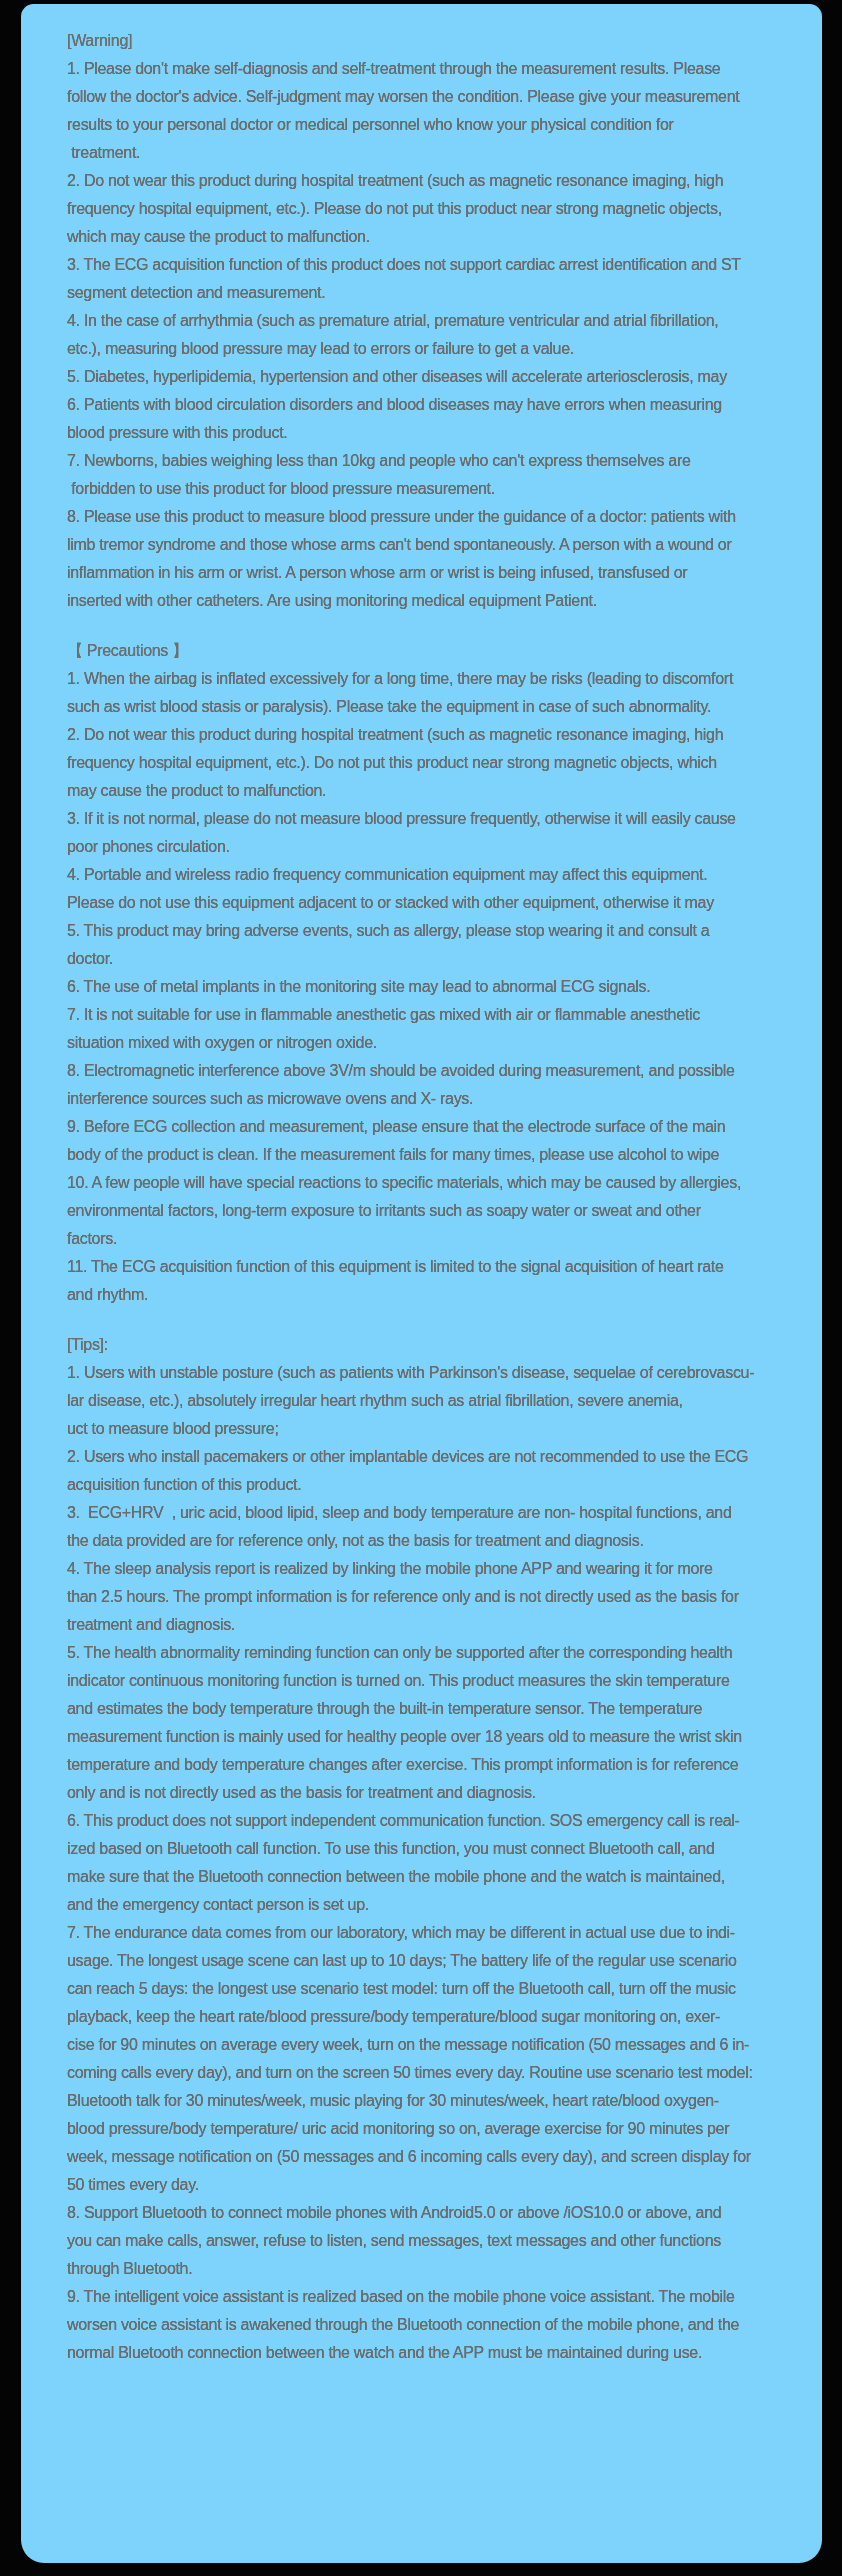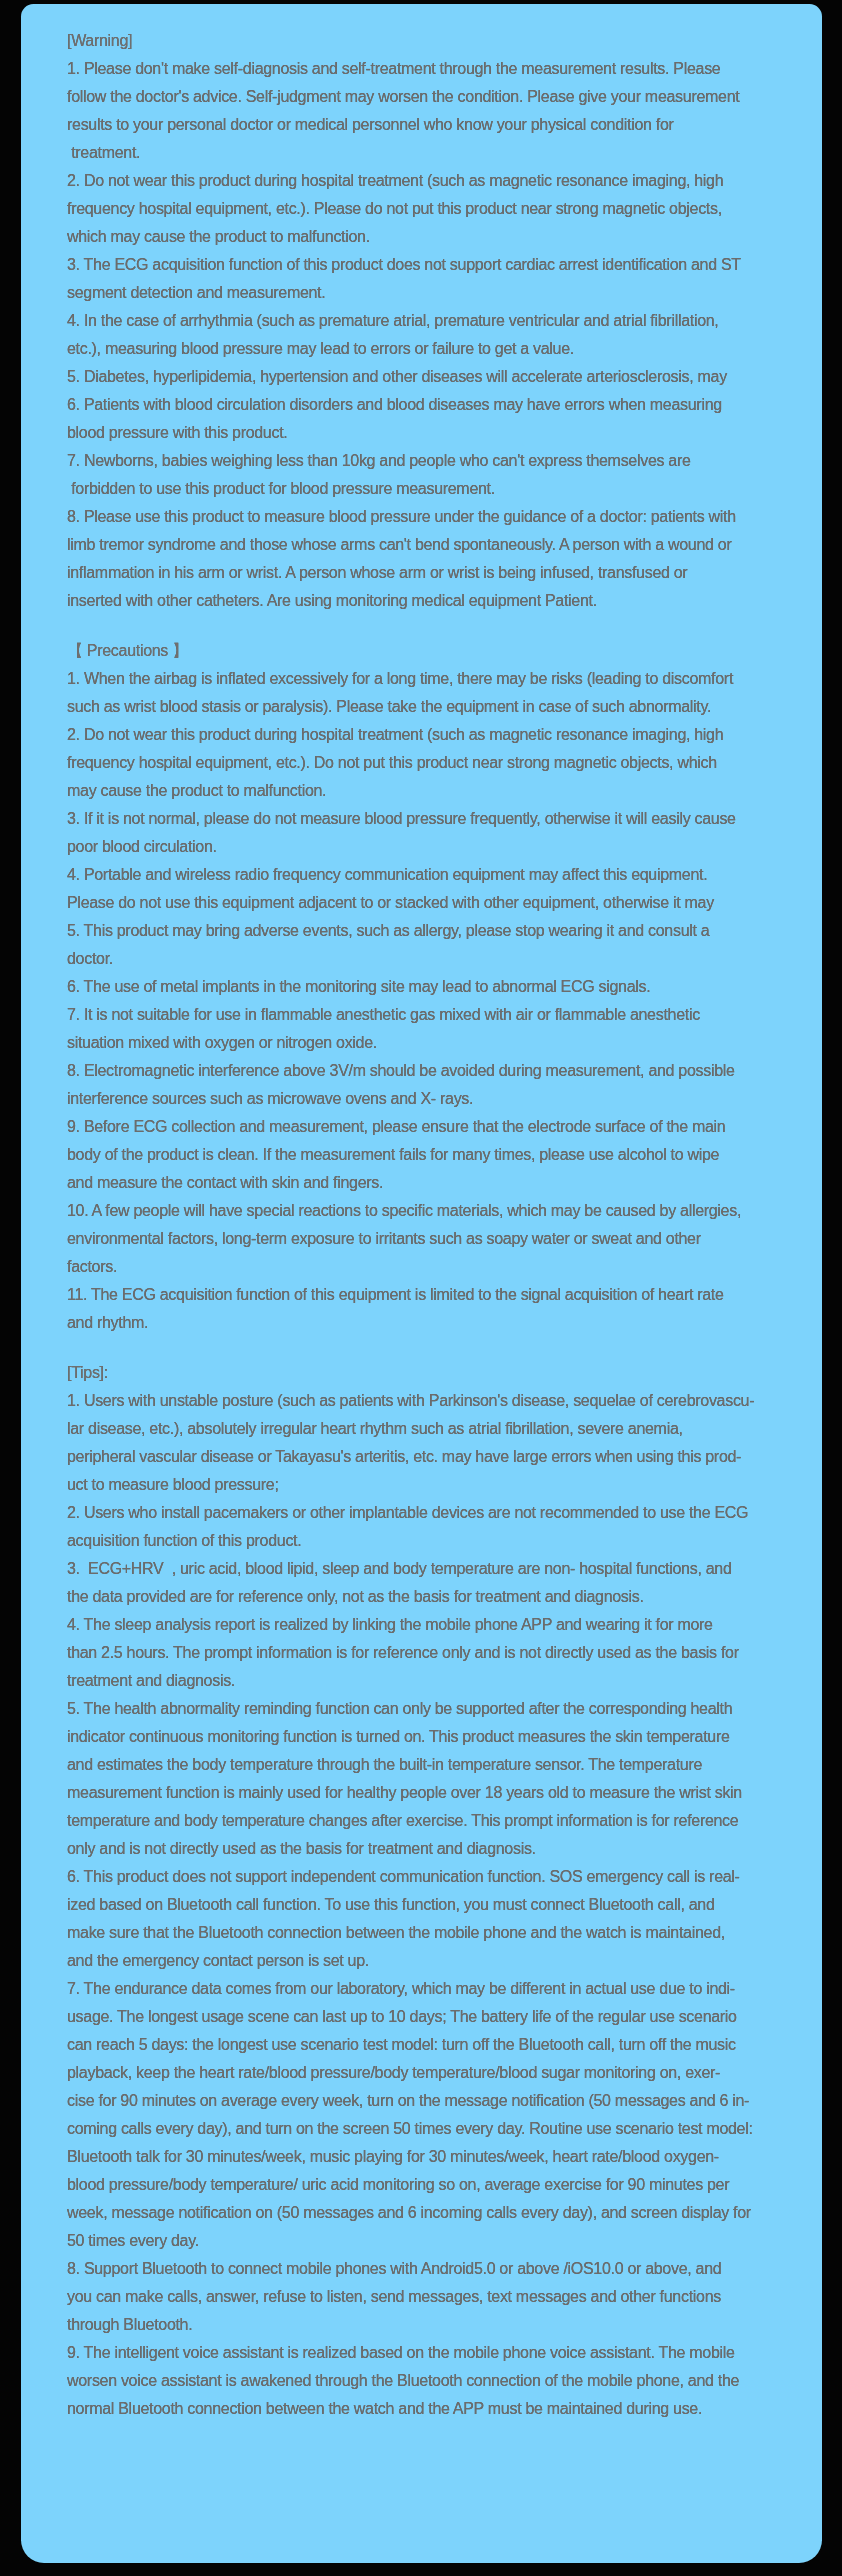--- a/index.html
+++ b/index.html
@@ -74,44 +74,42 @@
         <div class="line">inserted with other catheters. Are using monitoring medical equipment Patient.</div>
       </div>
       <div class="section">
         <div class="line heading">【 Precautions 】</div>
         <div class="line">1. When the airbag is inflated excessively for a long time, there may be risks (leading to discomfort</div>
         <div class="line">such as wrist blood stasis or paralysis). Please take the equipment in case of such abnormality.</div>
         <div class="line">2. Do not wear this product during hospital treatment (such as magnetic resonance imaging, high</div>
         <div class="line">frequency hospital equipment, etc.). Do not put this product near strong magnetic objects, which</div>
         <div class="line">may cause the product to malfunction.</div>
         <div class="line">3. If it is not normal, please do not measure blood pressure frequently, otherwise it will easily cause</div>
-        <div class="line">poor blood circulation.</div>
+        <div class="line">poor phones circulation.</div>
         <div class="line">4. Portable and wireless radio frequency communication equipment may affect this equipment.</div>
         <div class="line">Please do not use this equipment adjacent to or stacked with other equipment, otherwise it may</div>
         <div class="line">5. This product may bring adverse events, such as allergy, please stop wearing it and consult a</div>
         <div class="line">doctor.</div>
         <div class="line">6. The use of metal implants in the monitoring site may lead to abnormal ECG signals.</div>
         <div class="line">7. It is not suitable for use in flammable anesthetic gas mixed with air or flammable anesthetic</div>
         <div class="line">situation mixed with oxygen or nitrogen oxide.</div>
         <div class="line">8. Electromagnetic interference above 3V/m should be avoided during measurement, and possible</div>
         <div class="line">interference sources such as microwave ovens and X- rays.</div>
         <div class="line">9. Before ECG collection and measurement, please ensure that the electrode surface of the main</div>
         <div class="line">body of the product is clean. If the measurement fails for many times, please use alcohol to wipe</div>
-        <div class="line">and measure the contact with skin and fingers.</div>
         <div class="line">10. A few people will have special reactions to specific materials, which may be caused by allergies,</div>
         <div class="line">environmental factors, long-term exposure to irritants such as soapy water or sweat and other</div>
         <div class="line">factors.</div>
         <div class="line">11. The ECG acquisition function of this equipment is limited to the signal acquisition of heart rate</div>
         <div class="line">and rhythm.</div>
       </div>
       <div class="section">
         <div class="line heading">[Tips]:</div>
         <div class="line">1. Users with unstable posture (such as patients with Parkinson's disease, sequelae of cerebrovascu-</div>
         <div class="line">lar disease, etc.), absolutely irregular heart rhythm such as atrial fibrillation, severe anemia,</div>
-        <div class="line">peripheral vascular disease or Takayasu's arteritis, etc. may have large errors when using this prod-</div>
         <div class="line">uct to measure blood pressure;</div>
         <div class="line">2. Users who install pacemakers or other implantable devices are not recommended to use the ECG</div>
         <div class="line">acquisition function of this product.</div>
         <div class="line">3.  ECG+HRV  , uric acid, blood lipid, sleep and body temperature are non- hospital functions, and</div>
         <div class="line">the data provided are for reference only, not as the basis for treatment and diagnosis.</div>
         <div class="line">4. The sleep analysis report is realized by linking the mobile phone APP and wearing it for more</div>
         <div class="line">than 2.5 hours. The prompt information is for reference only and is not directly used as the basis for</div>
         <div class="line">treatment and diagnosis.</div>
         <div class="line">5. The health abnormality reminding function can only be supported after the corresponding health</div>
         <div class="line">indicator continuous monitoring function is turned on. This product measures the skin temperature</div>

